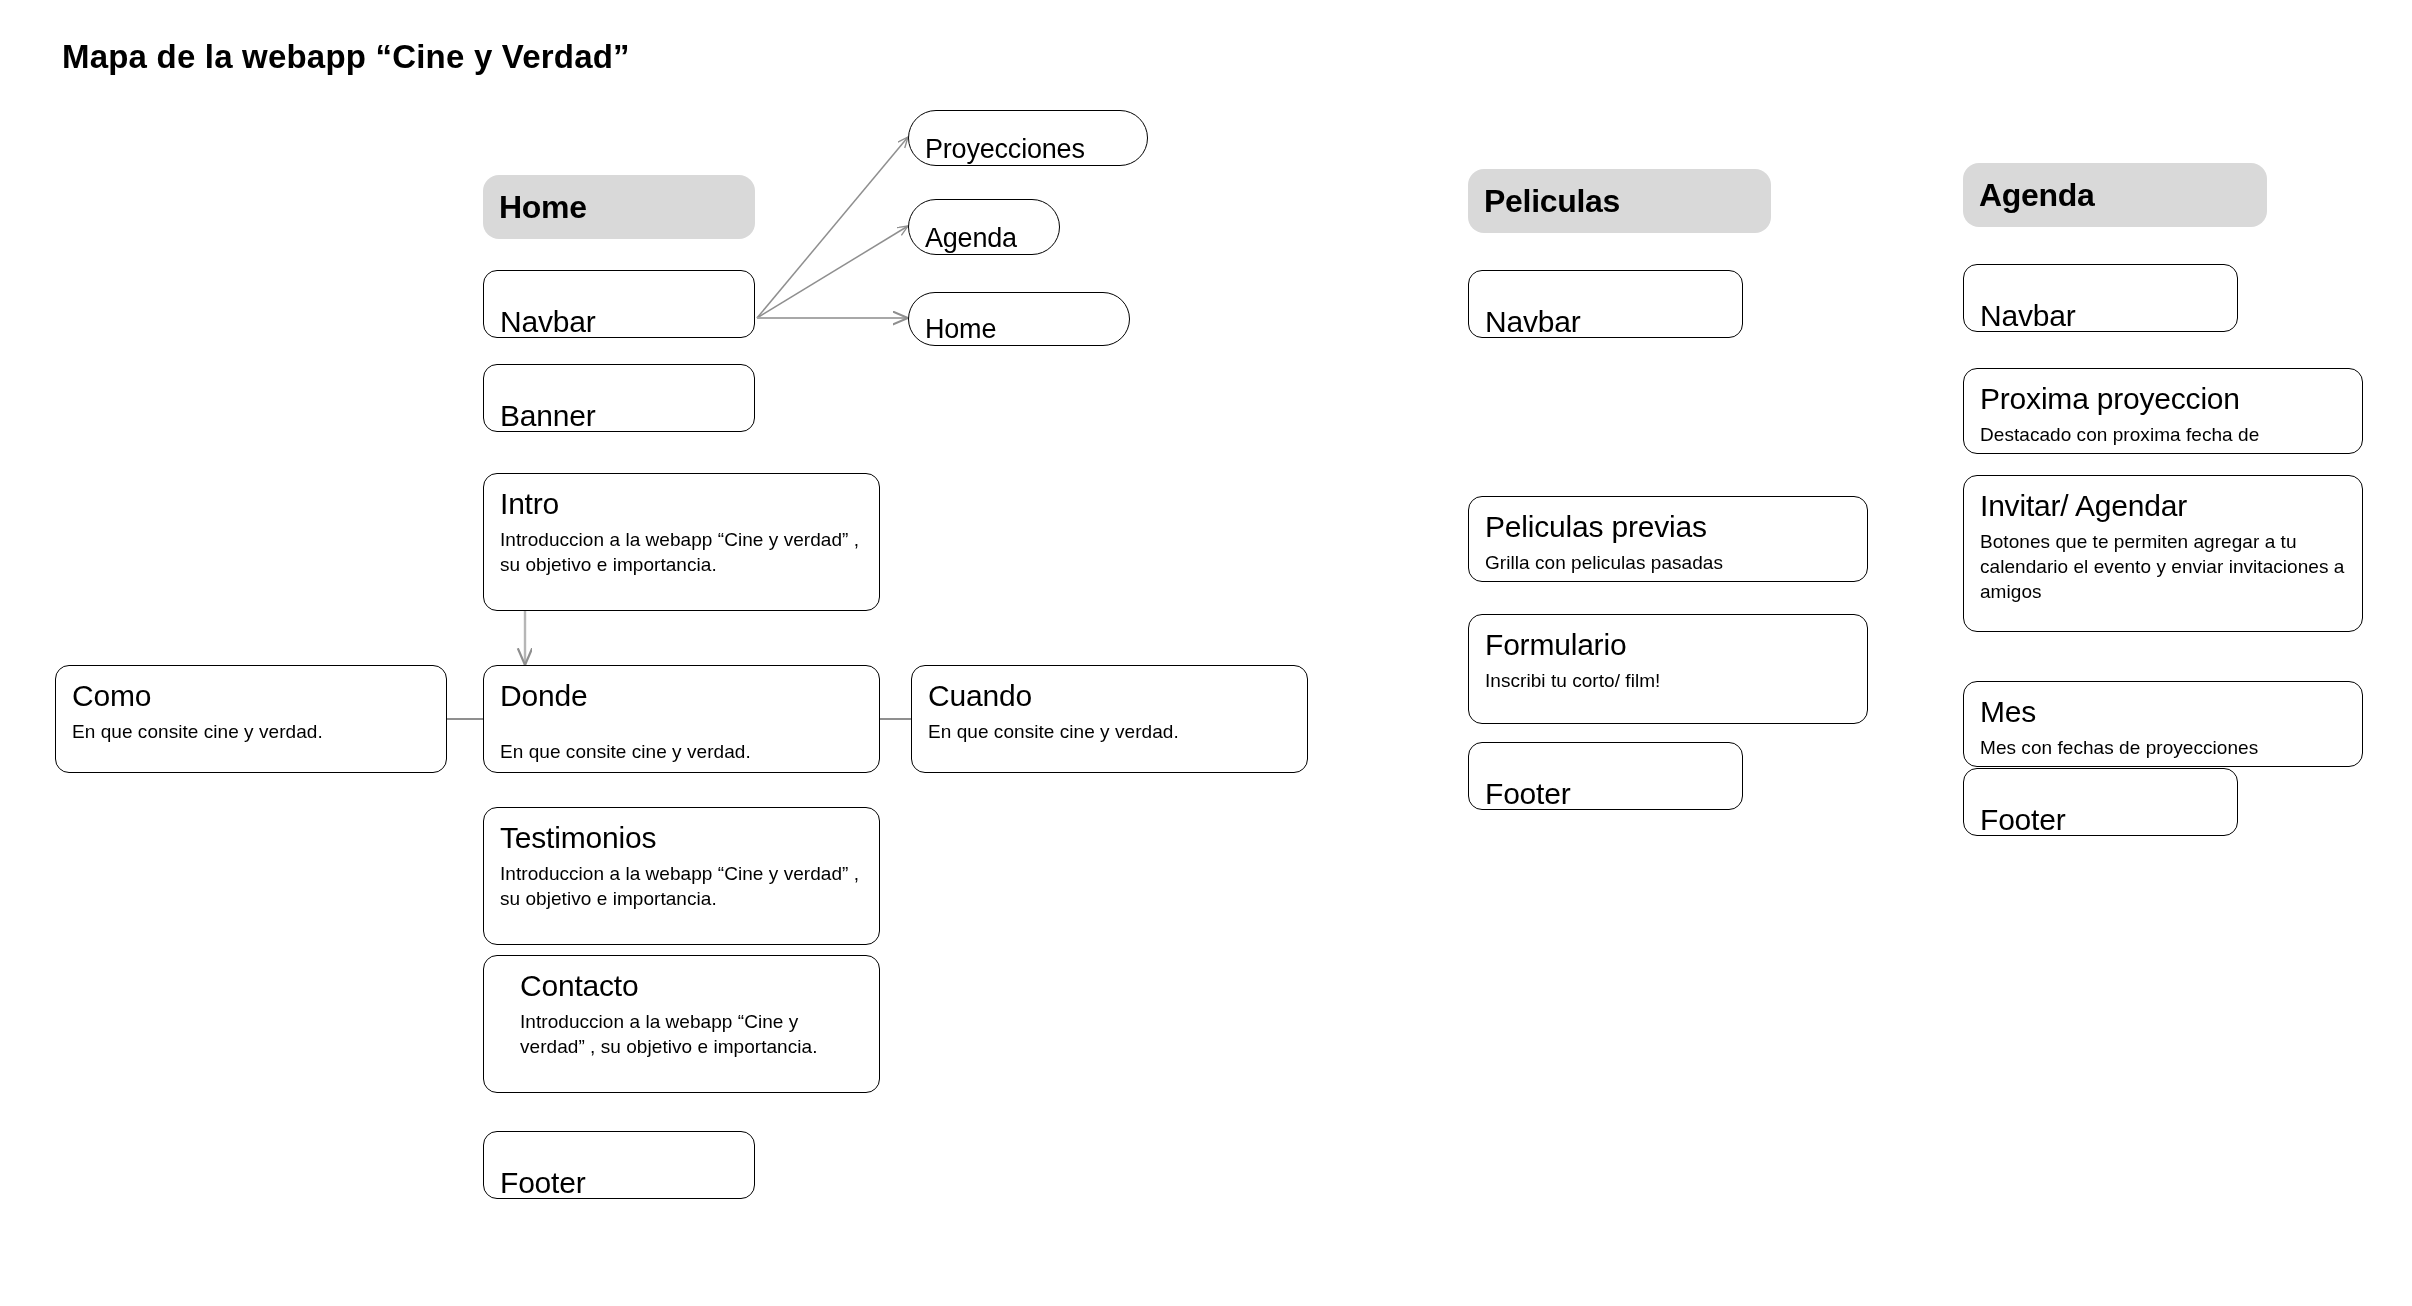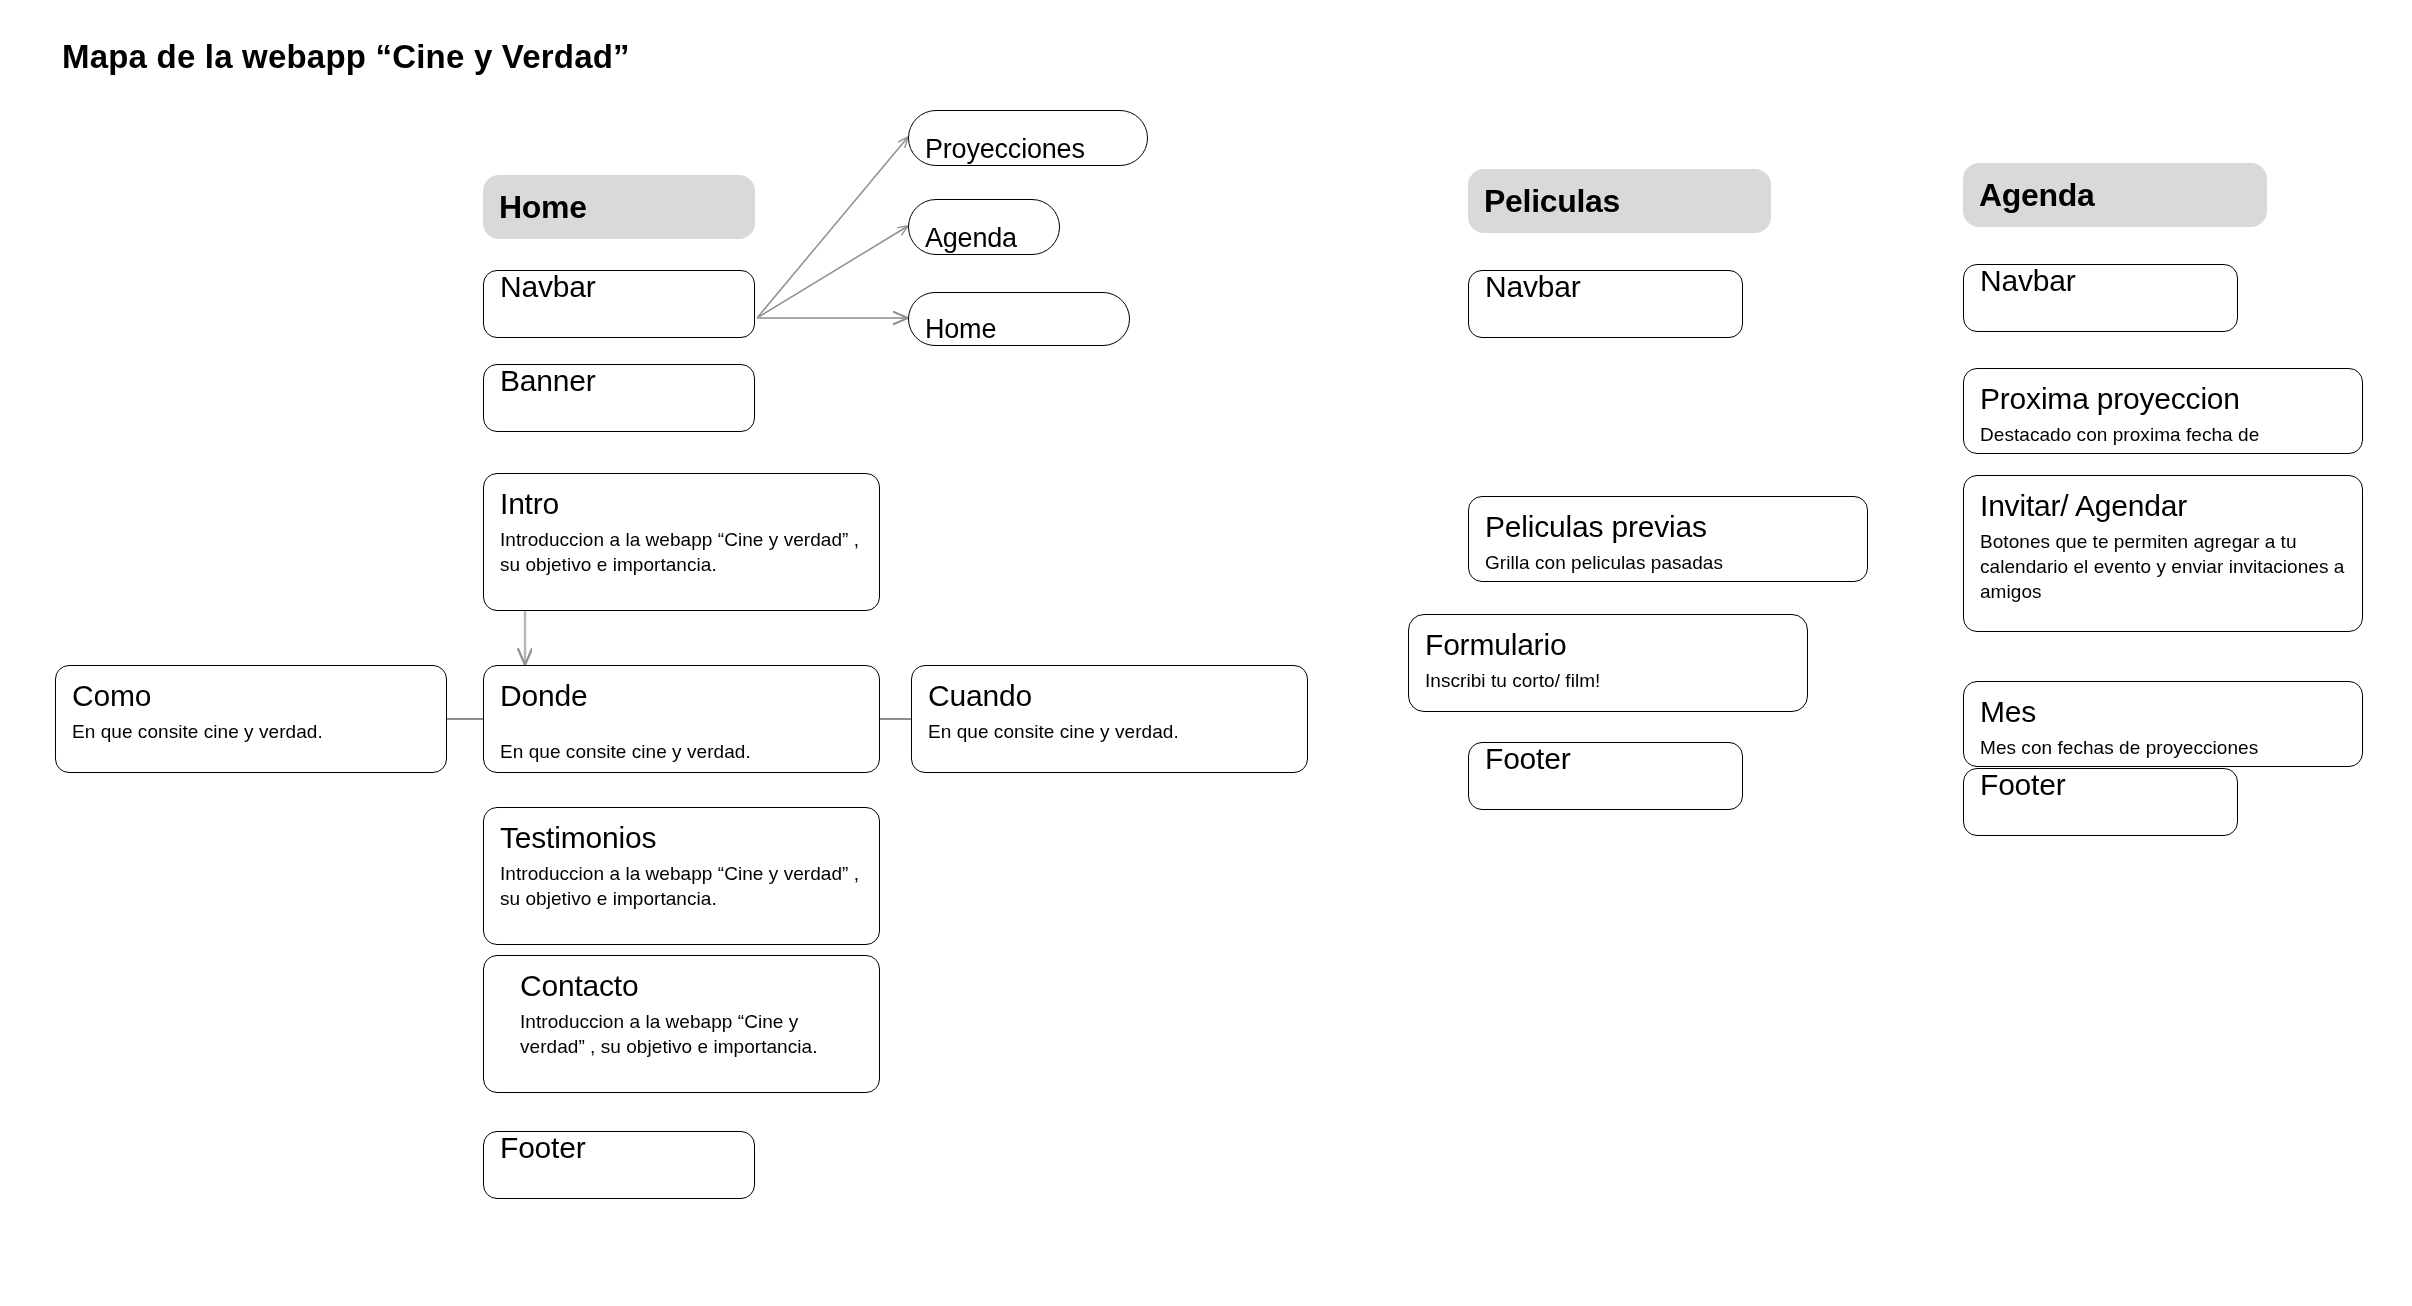--- a/index.html
+++ b/index.html
@@ -37,21 +37,21 @@
 
   
   .node {
     position: absolute;
     box-sizing: border-box;
     background: #ffffff;
     border: 1.6px solid #000000;
     border-radius: 14px;
     display: flex;
     flex-direction: column;
-    justify-content: flex-start;
+    justify-content: flex-end;
   }
   .node .title {
     font-size: 30px;
     font-weight: 400;
     line-height: 1.05;
     letter-spacing: -0.2px;
     white-space: nowrap;
   }
   .node .desc {
     font-size: 19px;
@@ -204,21 +204,21 @@
   <div class="node padded" style="left:1468px; top:270px; width:275px; height:68px;">
     <span class="title">Navbar</span>
   </div>
 
 
   <div class="node withdesc" style="left:1468px; top:496px; width:400px; height:86px;">
     <span class="title">Peliculas previas</span>
     <span class="desc">Grilla con peliculas pasadas</span>
   </div>
 
-  <div class="node withdesc" style="left:1408px; top:614px; width:400px; height:98px;border-radius:16px;">
+  <div class="node withdesc" style="left:1468px; top:614px; width:400px; height:110px;">
     <span class="title">Formulario</span>
     <span class="desc">Inscribi tu corto/ film!</span>
   </div>
 
   <div class="node padded" style="left:1468px; top:742px; width:275px; height:68px;">
     <span class="title">Footer</span>
   </div>
 
   <div class="header-pill" style="left:1963px; top:163px; width:304px; height:64px;">
     <span class="title">Agenda</span>

